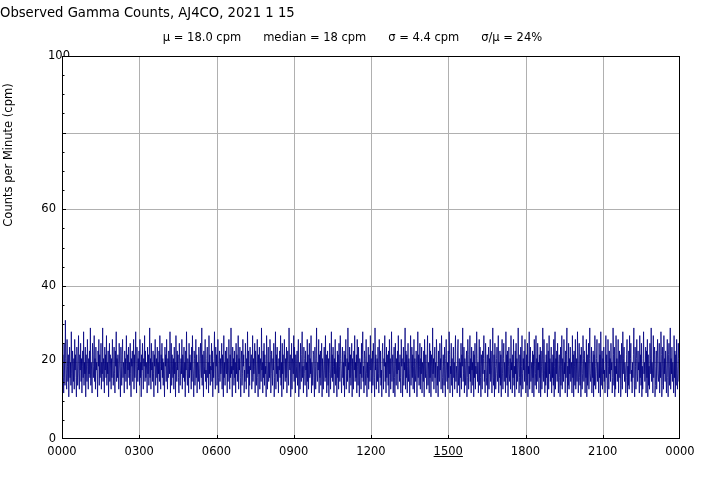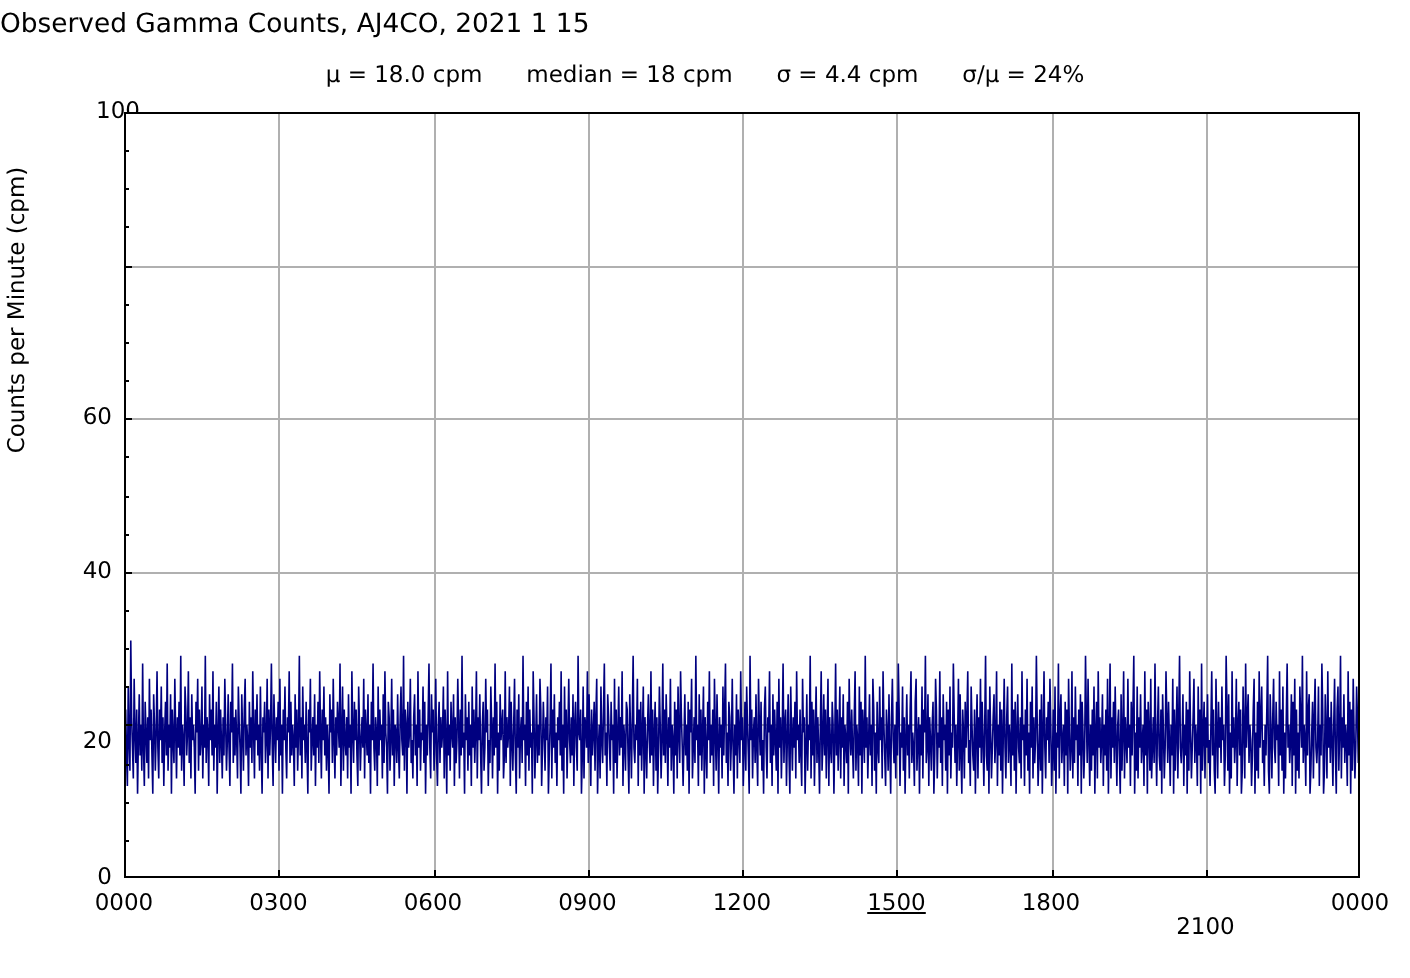--- a/index.html
+++ b/index.html
@@ -114,35 +114,35 @@
 
   <div id="chart-title">Observed Gamma Counts, AJ4CO, 2021 1 15</div>
 
   <div id="chart-subtitle">μ = 18.0 cpm      median = 18 cpm      σ = 4.4 cpm      σ/μ = 24%</div>
 
   <div id="ylabel">Counts per Minute (cpm)</div>
 
 
   <div id="ytick-labels">
       <div class="ytick-wrap" style="top: 432px;">0</div>
-      <div class="ytick-wrap" style="top: 364px;">20</div>
+      <div class="ytick-wrap" style="top: 353px;">20</div>
       <div class="ytick-wrap" style="top: 278.8px;">40</div>
       <div class="ytick-wrap" style="top: 202.2px;">60</div>
       <div class="ytick-wrap" style="top: 125.6px; padding-left: 20px;">80</div>
       <div class="ytick-wrap" style="top: 49px; margin-left: 14px;">100</div>
     </div>
   <div id="xtick-labels">
       <div class="xtick-wrap" style="left: 62px;">0000</div>
       <div class="xtick-wrap" style="left: 139.25px;">0300</div>
       <div class="xtick-wrap" style="left: 216.5px;">0600</div>
       <div class="xtick-wrap" style="left: 293.75px;">0900</div>
       <div class="xtick-wrap" style="left: 371px;">1200</div>
       <div class="xtick-wrap" style="left: 448.25px; text-decoration: underline;">1500</div>
       <div class="xtick-wrap" style="left: 525.5px;">1800</div>
-      <div class="xtick-wrap" style="left: 602.75px; margin-top: 12px;">2100</div>
+      <div class="xtick-wrap" style="left: 602.75px;">2100</div>
       <div class="xtick-wrap" style="left: 680px;">0000</div>
     </div>
 
   <div id="plot-area">
     <svg id="plot-svg" viewBox="0 0 618 383" preserveAspectRatio="none">
       <g id="grid-lines">
           <line x1="77.5" x2="77.5" y1="0" y2="383" stroke="#b0b0b0" stroke-width="1"></line>
           <line x1="155.5" x2="155.5" y1="0" y2="383" stroke="#b0b0b0" stroke-width="1"></line>
           <line x1="232.5" x2="232.5" y1="0" y2="383" stroke="#b0b0b0" stroke-width="1"></line>
           <line x1="309.5" x2="309.5" y1="0" y2="383" stroke="#b0b0b0" stroke-width="1"></line>

